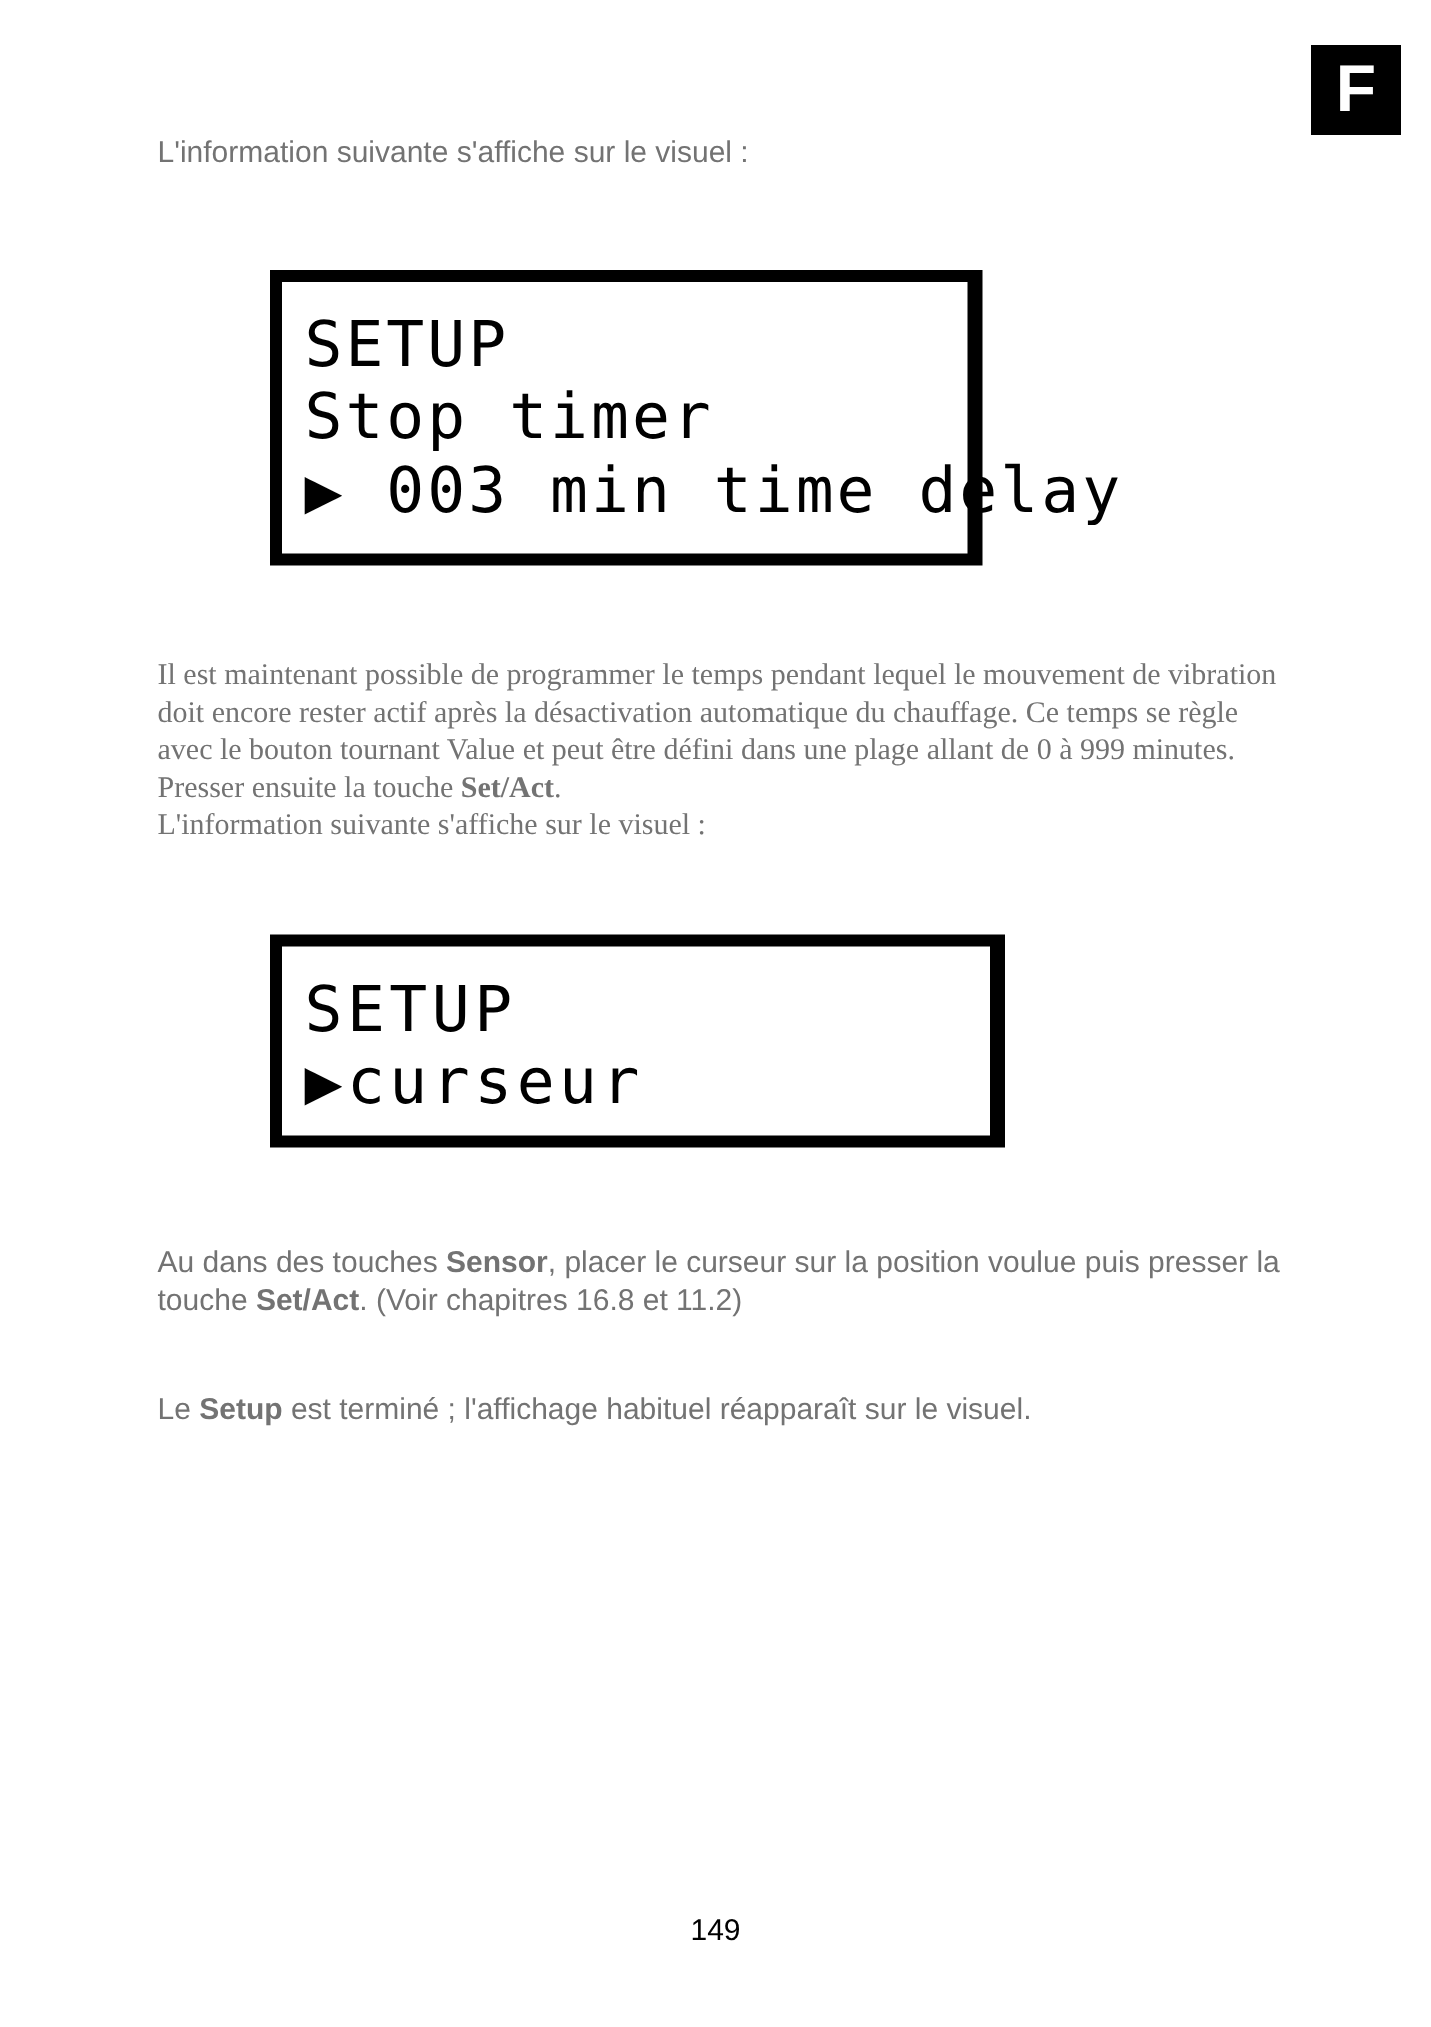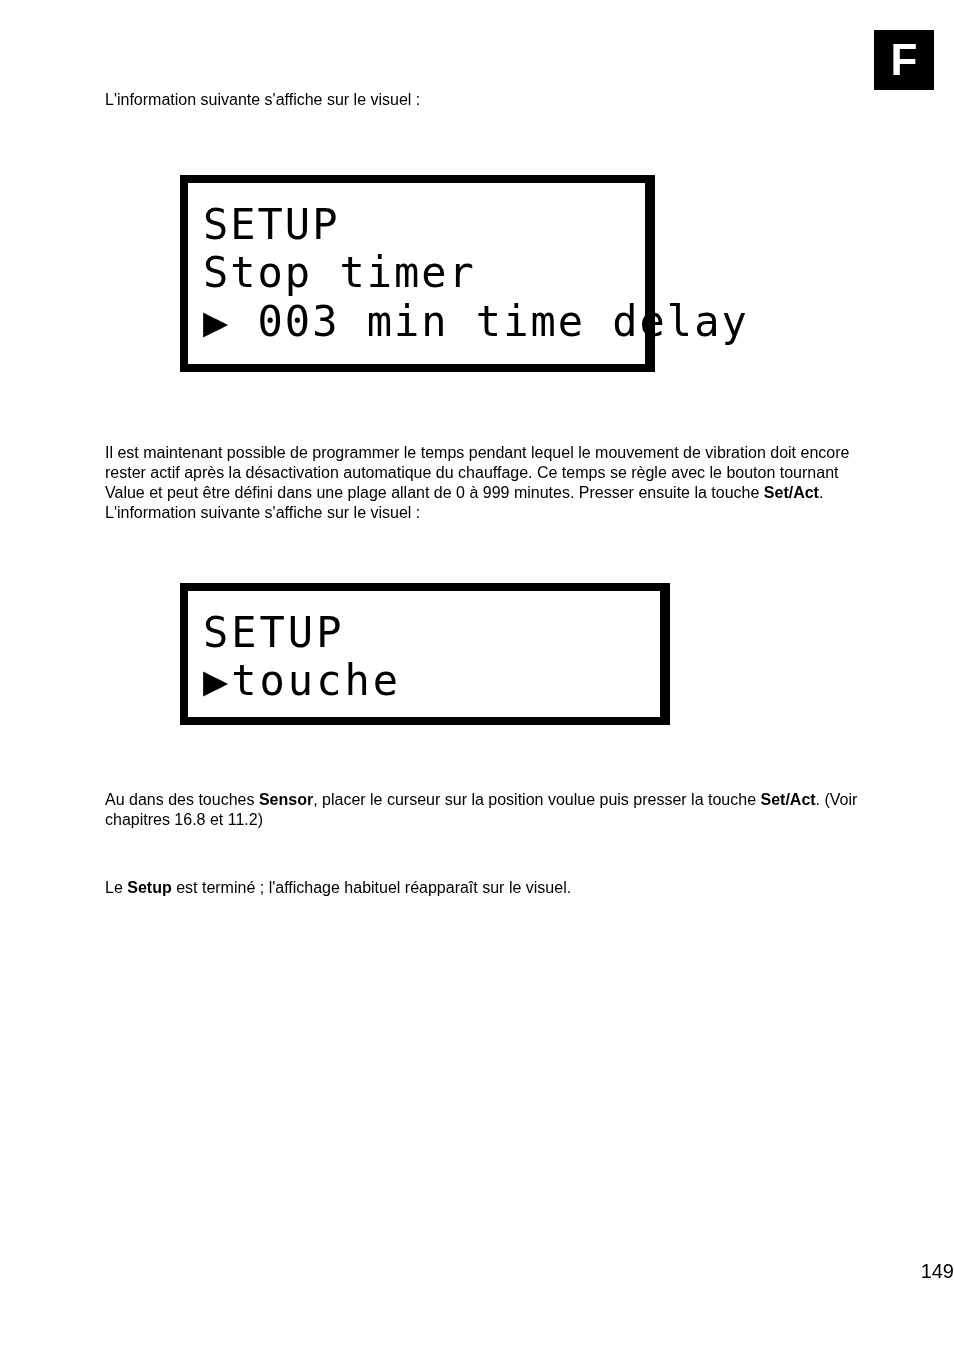--- a/index.html
+++ b/index.html
@@ -26,23 +26,23 @@
       background: #000;
       color: #fff;
       font-size: 44px;
       font-weight: bold;
       display: flex;
       align-items: center;
       justify-content: center;
       font-family: Arial, sans-serif;
     }
     .body-text {
-      font-size: 16px;
+      font-size: 20px;
       line-height: 1.25;
-      color: #000000;
+      color: #737373;
       margin-bottom: 30px;
     }
     .body-text strong {
       font-weight: bold;
     }
     .lcd-screen {
       margin: 35px 0 55px 75px;
       border: 8px solid #000;
       border-right-width: 10px;
       padding: 18px 25px 18px 15px;
@@ -55,42 +55,43 @@
       line-height: 1.15;
       letter-spacing: 2px;
       white-space: pre;
       font-family: inherit;
     }
     .lcd-title {
       font-size: 40px;
       letter-spacing: 3px;
     }
     .para2 {
-      margin-top: 16px;
+      margin-top: 6px;
       margin-bottom: 30px;
+      font-family: Liberation Serif, serif;
     }
     .lcd2 {
       width: 490px;
       margin: 30px 0 55px 75px;
       padding: 18px 25px 12px 15px;
     }
     .lcd2 .lcd-line {
       letter-spacing: 3px;
     }
     .para3 {
       margin-top: 10px;
     }
     .para-spacer {
       height: 18px;
     }
     .page-number {
       position: absolute;
-      bottom: 68px;
+      bottom: 52px;
       width: 100%;
-      text-align: right;
+      text-align: center;
       font-size: 20px;
     }
   </style>
 </head>
 <body>
 
 <div class="section-tab">
   <span>F</span>
 </div>
 
@@ -104,21 +105,21 @@
     <div class="lcd-line">▶ 003 min time delay</div>
   </div>
 
   <p class="body-text para2">
     <span>Il est maintenant possible de programmer le temps pendant lequel le mouvement de vibration doit encore rester actif après la désactivation automatique du chauffage. Ce temps se règle avec le bouton tournant Value et peut être défini dans une plage allant de 0 à 999 minutes. Presser ensuite la touche </span><strong>Set/Act</strong><span>.</span><br>
     <span>L'information suivante s'affiche sur le visuel :</span>
   </p>
 
   <div class="lcd-screen lcd2">
     <div class="lcd-line lcd-title">SETUP</div>
-    <div class="lcd-line">▶touche</div>
+    <div class="lcd-line">▶curseur</div>
   </div>
 
   <p class="body-text para3">
     <span>Au dans des touches </span><strong>Sensor</strong><span>, placer le curseur sur la position voulue puis presser la touche </span><strong>Set/Act</strong><span>. (Voir chapitres 16.8 et 11.2)</span>
   </p>
 
   <div class="para-spacer"></div>
 
   <p class="body-text">
     <span>Le </span><strong>Setup</strong><span> est terminé ; l'affichage habituel réapparaît sur le visuel.</span>

